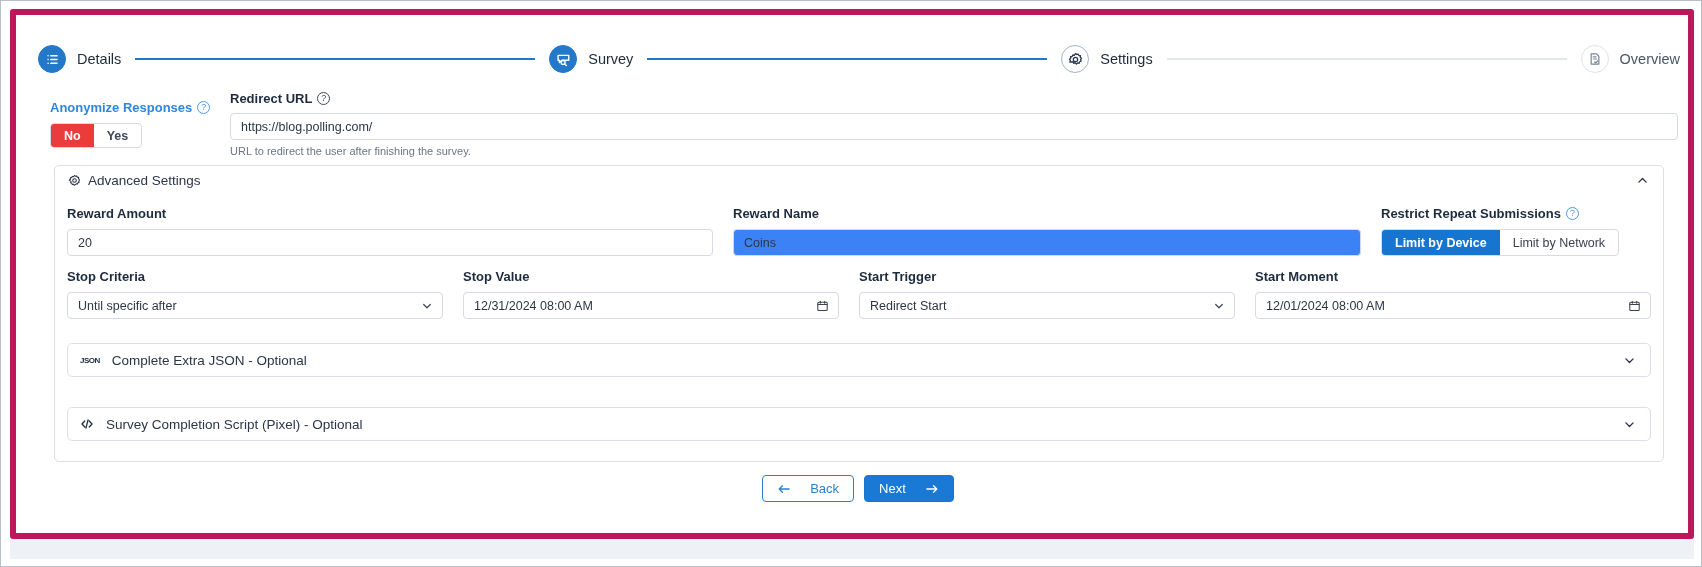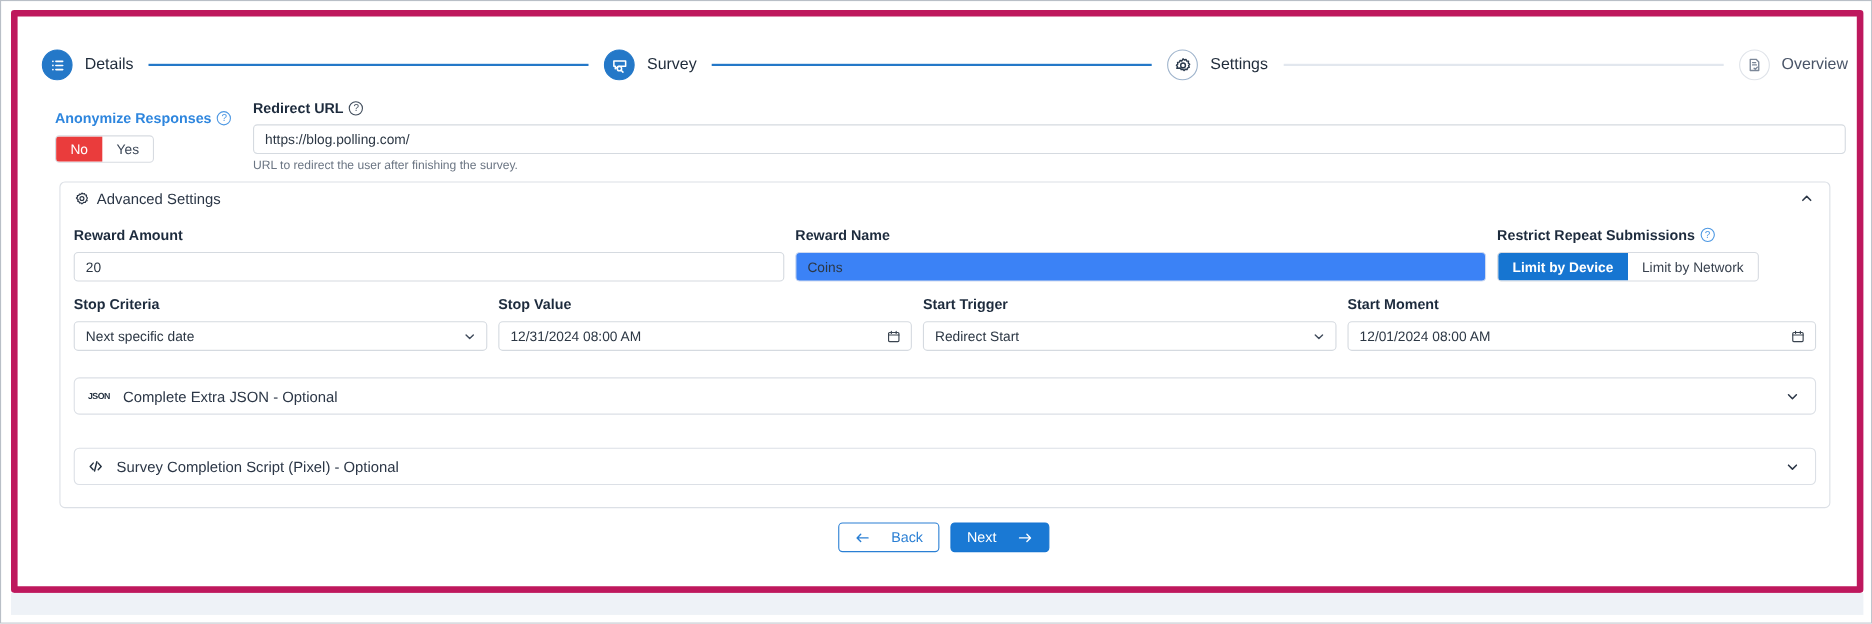--- a/index.html
+++ b/index.html
@@ -117,21 +117,21 @@
     display: inline-flex;
     border: 1px solid #d7dbe1;
     border-radius: 4px;
     overflow: hidden;
     height: 25px;
     background: #fff;
   }
   .toggle > div {
     padding: 0 13px;
     font-size: 12.5px;
-    font-weight: normal;
+    font-weight: bold;
     display: flex; align-items: center;
     color: #3c4757;
     cursor: pointer;
   }
   .toggle > div.on-red { background: #ea3c3c; color: #fff; }
   .redirect-col { flex: 1 1 auto; }
   .txt-input {
     margin-top: 7px;
     height: 27px;
     width: 100%;
@@ -164,21 +164,21 @@
     align-items: center;
     padding: 0 14px 0 13px;
     font-size: 13.5px;
     color: #2b3646;
     gap: 7px;
     cursor: pointer;
   }
   .adv-head .chev { margin-left: auto; color: #2b3646; font-size: 12px; }
   .adv-body { padding: 10px 12px 0 12px; }
 
-  .grid-row { display: flex; gap: 10px; }
+  .grid-row { display: flex; gap: 20px; }
   .grid-row + .grid-row { margin-top: 12px; }
   .cell { display: flex; flex-direction: column; }
   .cell-label {
     font-size: 13px;
     font-weight: bold;
     color: #1d2b3d;
     display: flex; align-items: center; gap: 5px;
     white-space: nowrap;
     height: 17px;
   }
@@ -392,21 +392,21 @@
             </div>
           </div>
 
         </div>
 
         <div class="grid-row">
 
           <div class="cell" style="flex:0 0 376px;">
             <div class="cell-label">Stop Criteria</div>
             <div class="input-box select-box">
-              <span>Next specific date</span>
+              <span>Until specific after</span>
               <span class="caret">
                 <svg width="12" height="12" viewBox="0 0 16 16" fill="none" stroke="#414c5c" stroke-width="1.7" stroke-linecap="round" stroke-linejoin="round">
                   <path d="M3.6 6L8 10.4 12.4 6"></path>
                 </svg>
               </span>
             </div>
           </div>
 
           <div class="cell" style="flex:0 0 376px;">
             <div class="cell-label">Stop Value</div>

